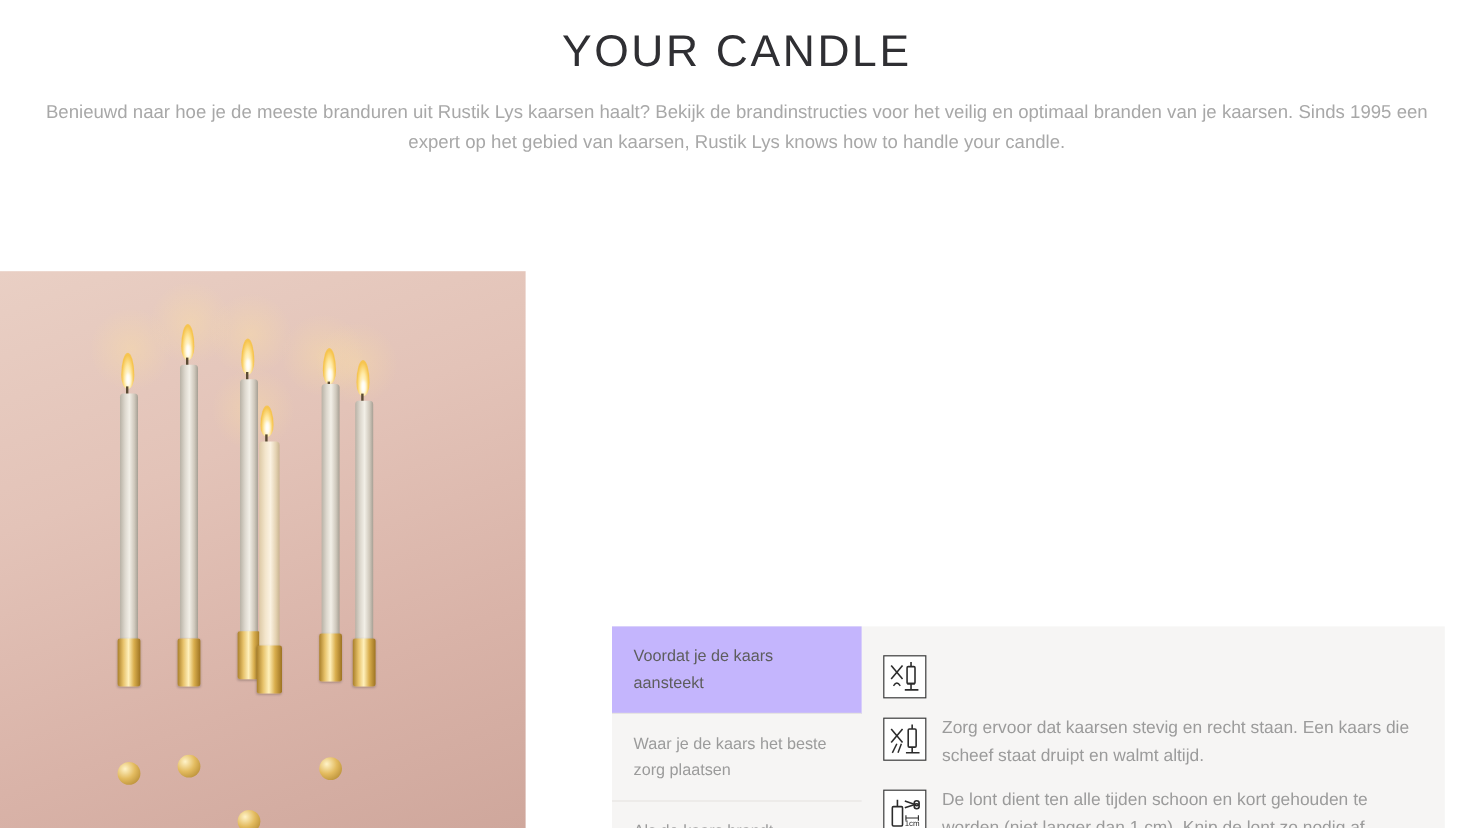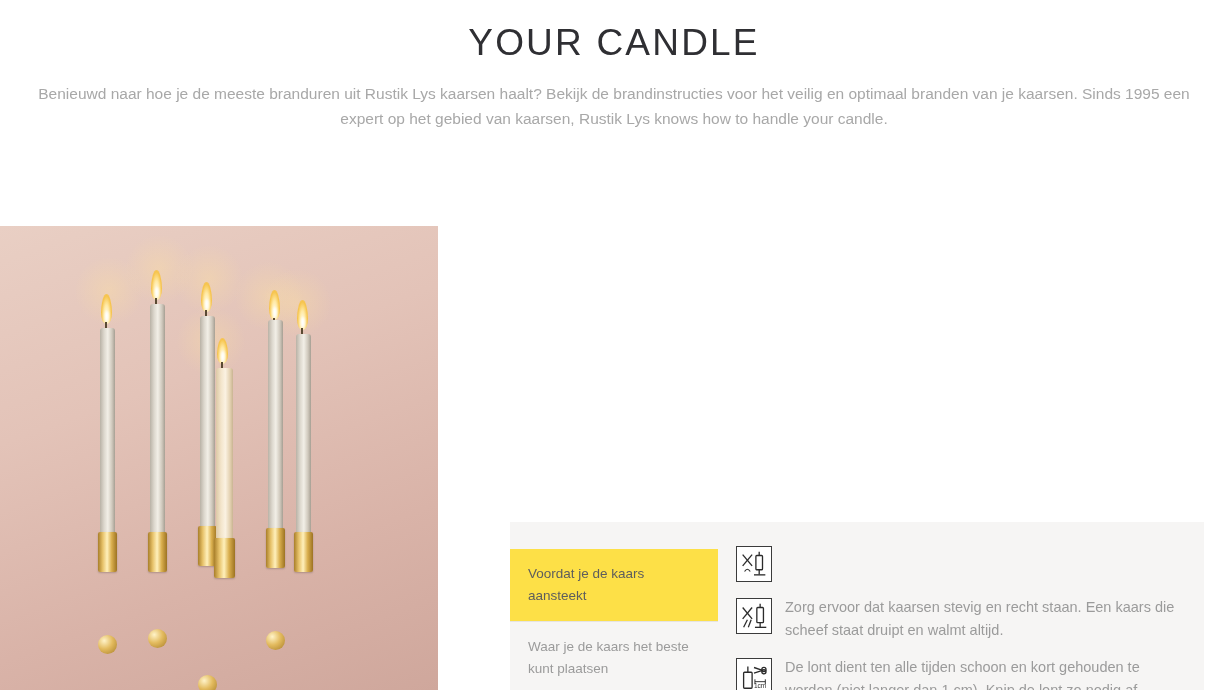--- a/index.html
+++ b/index.html
@@ -172,24 +172,23 @@
   }
   .tab {
     padding: 14px 18px 14px 18px;
     font-size: 13.5px;
     line-height: 22px;
     color: #9b9b9b;
     cursor: pointer;
     border-bottom: 1px solid #e6e4e2;
   }
   .tab.active {
-    background: #fde047;
+    background: #c4b5fd;
     color: #5d5d5d;
     font-weight: 400;
-    margin-top: 27px;
   }
   .tab:last-child { border-bottom: none; }
 
   .tabpanel {
     flex: 1;
     padding: 22px 22px 20px 18px;
     color: #9b9b9b;
     font-size: 14.5px;
     line-height: 23px;
   }
@@ -299,21 +298,21 @@
     </div>
 
 
     <div class="panel">
 
       <div class="tabs">
         <div class="tab active">
           <span>Voordat je de kaars aansteekt</span>
         </div>
         <div class="tab">
-          <span>Waar je de kaars het beste kunt plaatsen</span>
+          <span>Waar je de kaars het beste zorg plaatsen</span>
         </div>
         <div class="tab">
           <span>Als de kaars brandt</span>
         </div>
 
       </div>
 
       <div class="tabpanel">
 
         <div class="instr">

